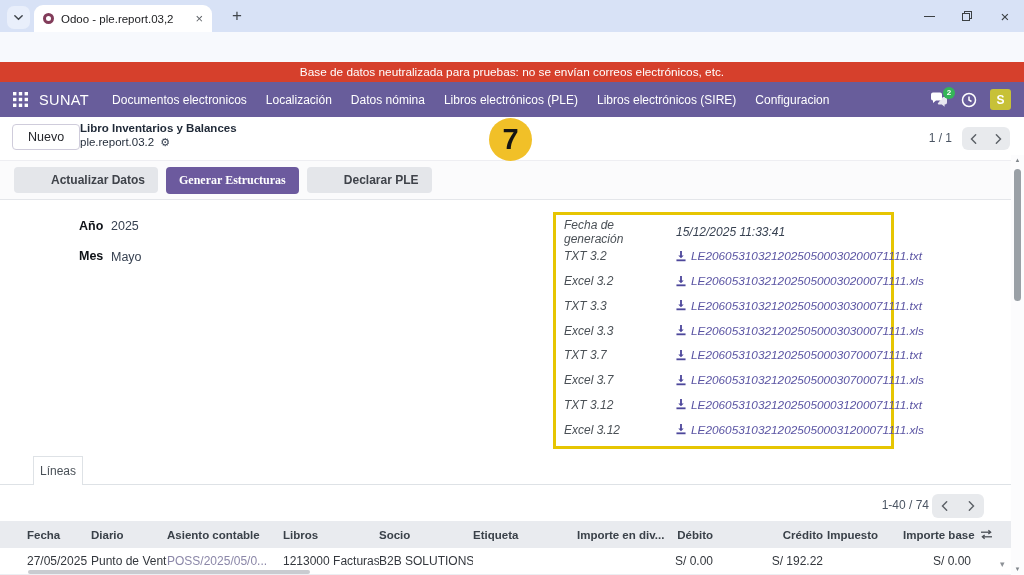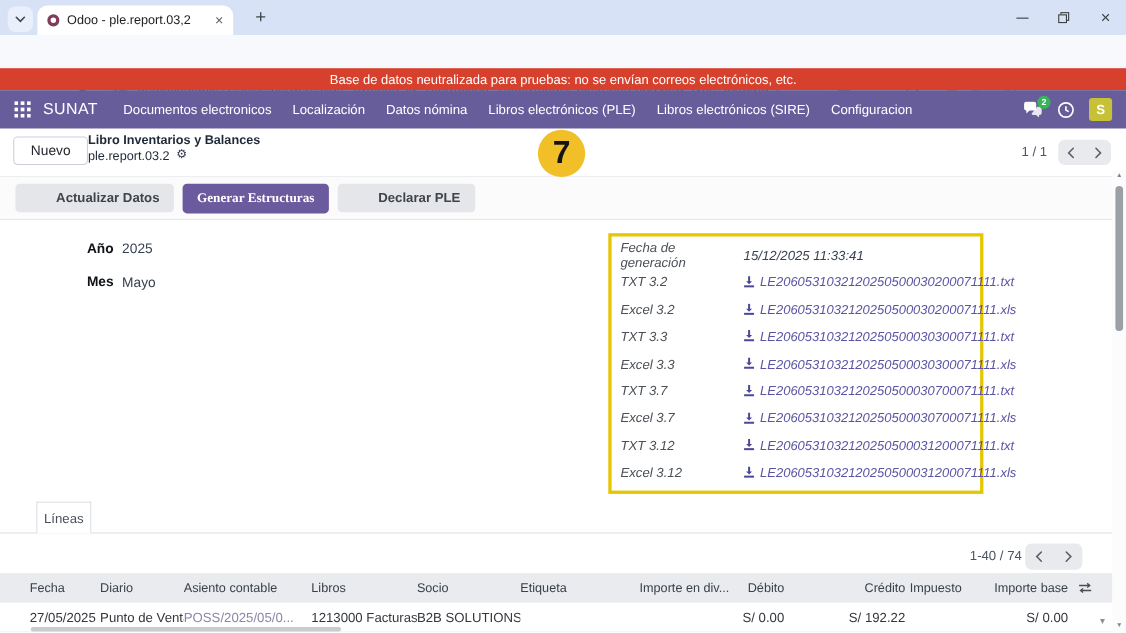--- a/index.html
+++ b/index.html
@@ -62,21 +62,21 @@
   #clock-wrap { cursor:pointer; display:flex; }
   #avatar { width:21px; height:21px; background:#c7c137; border-radius:3px; color:#fff; font-size:12px;
     font-weight:bold; display:flex; align-items:center; justify-content:center; cursor:pointer; }
 
   
   #cpanel { top:117px; left:0; width:1024px; height:43px; background:#fff; }
   #btn-nuevo { left:12px; top:7px; padding:5px 15px; border:1px solid #cfccdb; border-radius:4px;
     background:#fff; font-size:12.5px; color:#24262b; cursor:pointer; }
   #breadcrumb { left:80px; top:5px; }
   .bc1 { font-size:11.5px; font-weight:700; color:#1f2937; cursor:pointer; }
-  .bc2 { font-size:11.5px; color:#1f2937; display:flex; align-items:flex-start; gap:6px; margin-top:2px; }
+  .bc2 { font-size:11.5px; color:#1f2937; display:flex; align-items:flex-end; gap:6px; margin-top:2px; }
   .bc-gear { font-size:11px; color:#374151; cursor:pointer; line-height:1; }
   #pager1-text { right:72px; top:14px; font-size:12px; color:#4b5563; }
   .pager-pill { background:#e8eaed; border-radius:6px; display:flex; }
   #pager1-pill { right:14px; top:10px; width:48px; height:23px; }
   .pager-btn { flex:1; display:flex; align-items:center; justify-content:center; cursor:pointer; }
 
   
   #annotation7 { left:489px; top:118px; width:43px; height:43px; border-radius:50%; background:#f1c028;
     display:flex; align-items:center; justify-content:center; font-size:29px; font-weight:600;
     color:#141414; z-index:6; }
@@ -108,21 +108,21 @@
     color:#495057; z-index:2; cursor:pointer; }
 
   
   #pager2-text { right:95px; top:498px; font-size:12px; color:#4b5563; }
   #pager2-pill { right:40px; top:494px; width:52px; height:24px; }
 
   
   .grid-row { display:grid; grid-template-columns:64px 76px 116px 96px 94px 104px 90px 50px 110px 76px 72px 22px;
     padding-left:27px; align-items:center; }
   #list-head { top:521px; left:0; width:1024px; height:27px; background:#e9ebef; }
-  #list-head .hc { font-size:11.5px; font-weight:400; color:#3a4149; white-space:nowrap; overflow:hidden; }
+  #list-head .hc { font-size:11.5px; font-weight:700; color:#3a4149; white-space:nowrap; overflow:hidden; }
   .num { text-align:right; padding-right:4px; }
   #list-row { top:548px; left:0; width:1024px; height:27px; background:#fff; border-bottom:1px solid #eceef2; }
   #list-row .rc { font-size:12px; color:#33373d; white-space:nowrap; overflow:hidden; }
   .muted-link { color:#8b87a8 !important; cursor:pointer; }
   #hdr-adjust { display:flex; justify-content:center; cursor:pointer; }
   #caret-br { left:1000px; top:559px; color:#8d9196; font-size:9px; cursor:pointer; }
   #hscroll { left:28px; top:570px; width:282px; height:4px; background:#c9cbd0; border-radius:2px; cursor:pointer; }
 
   
   #vscroll { right:0; top:155px; width:13px; height:420px; background:#fcfcfd; z-index:8; }

